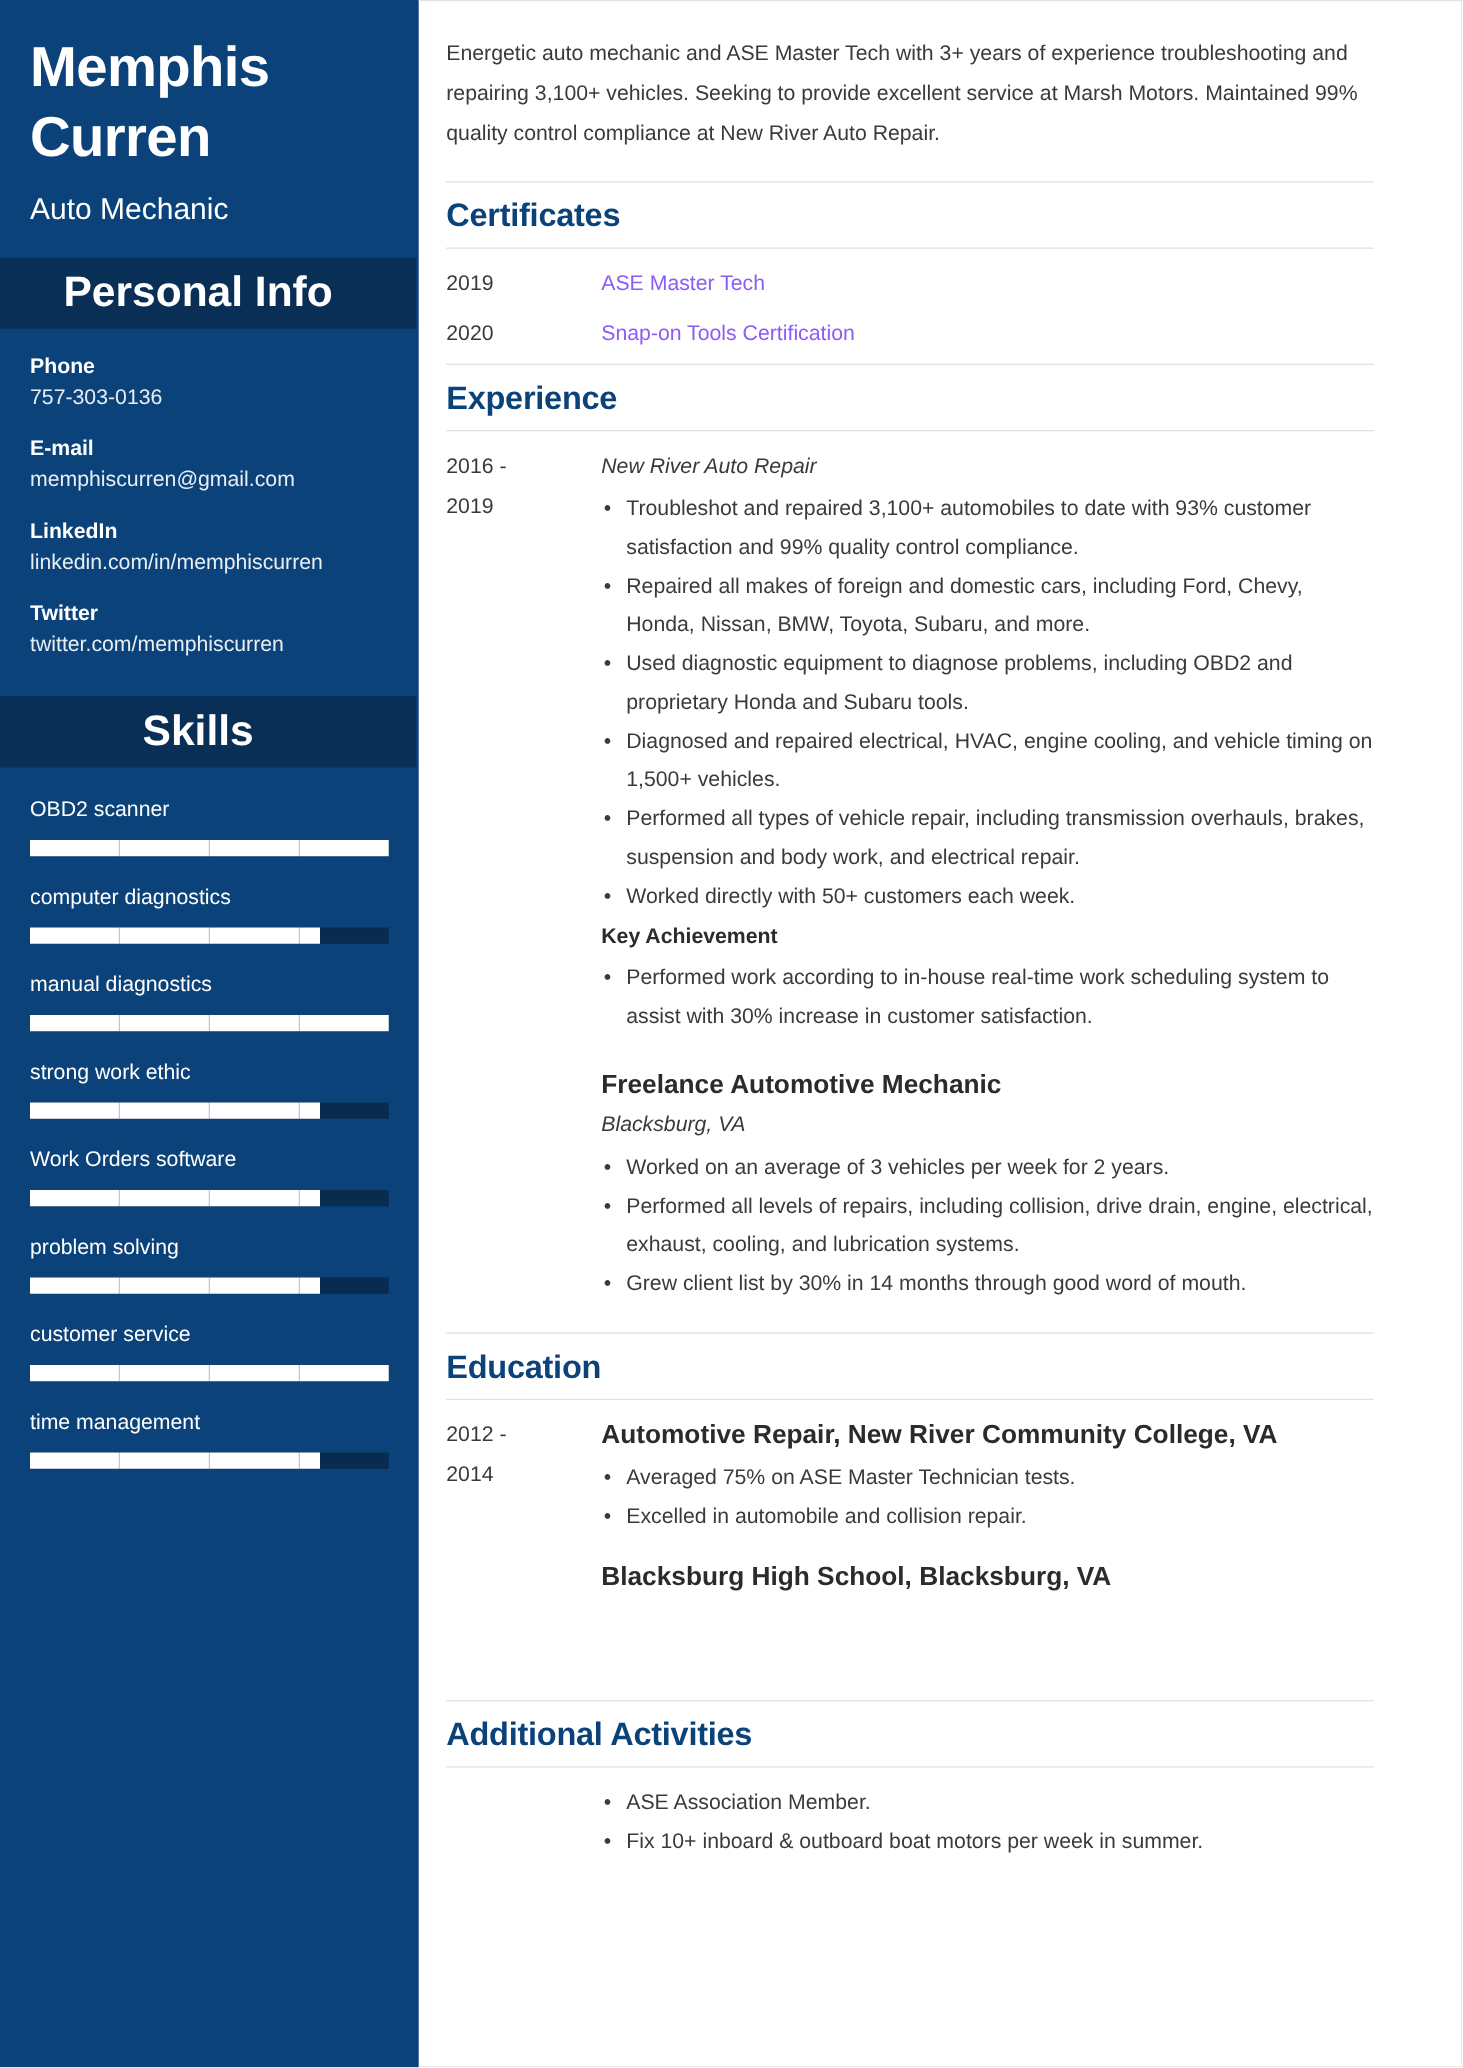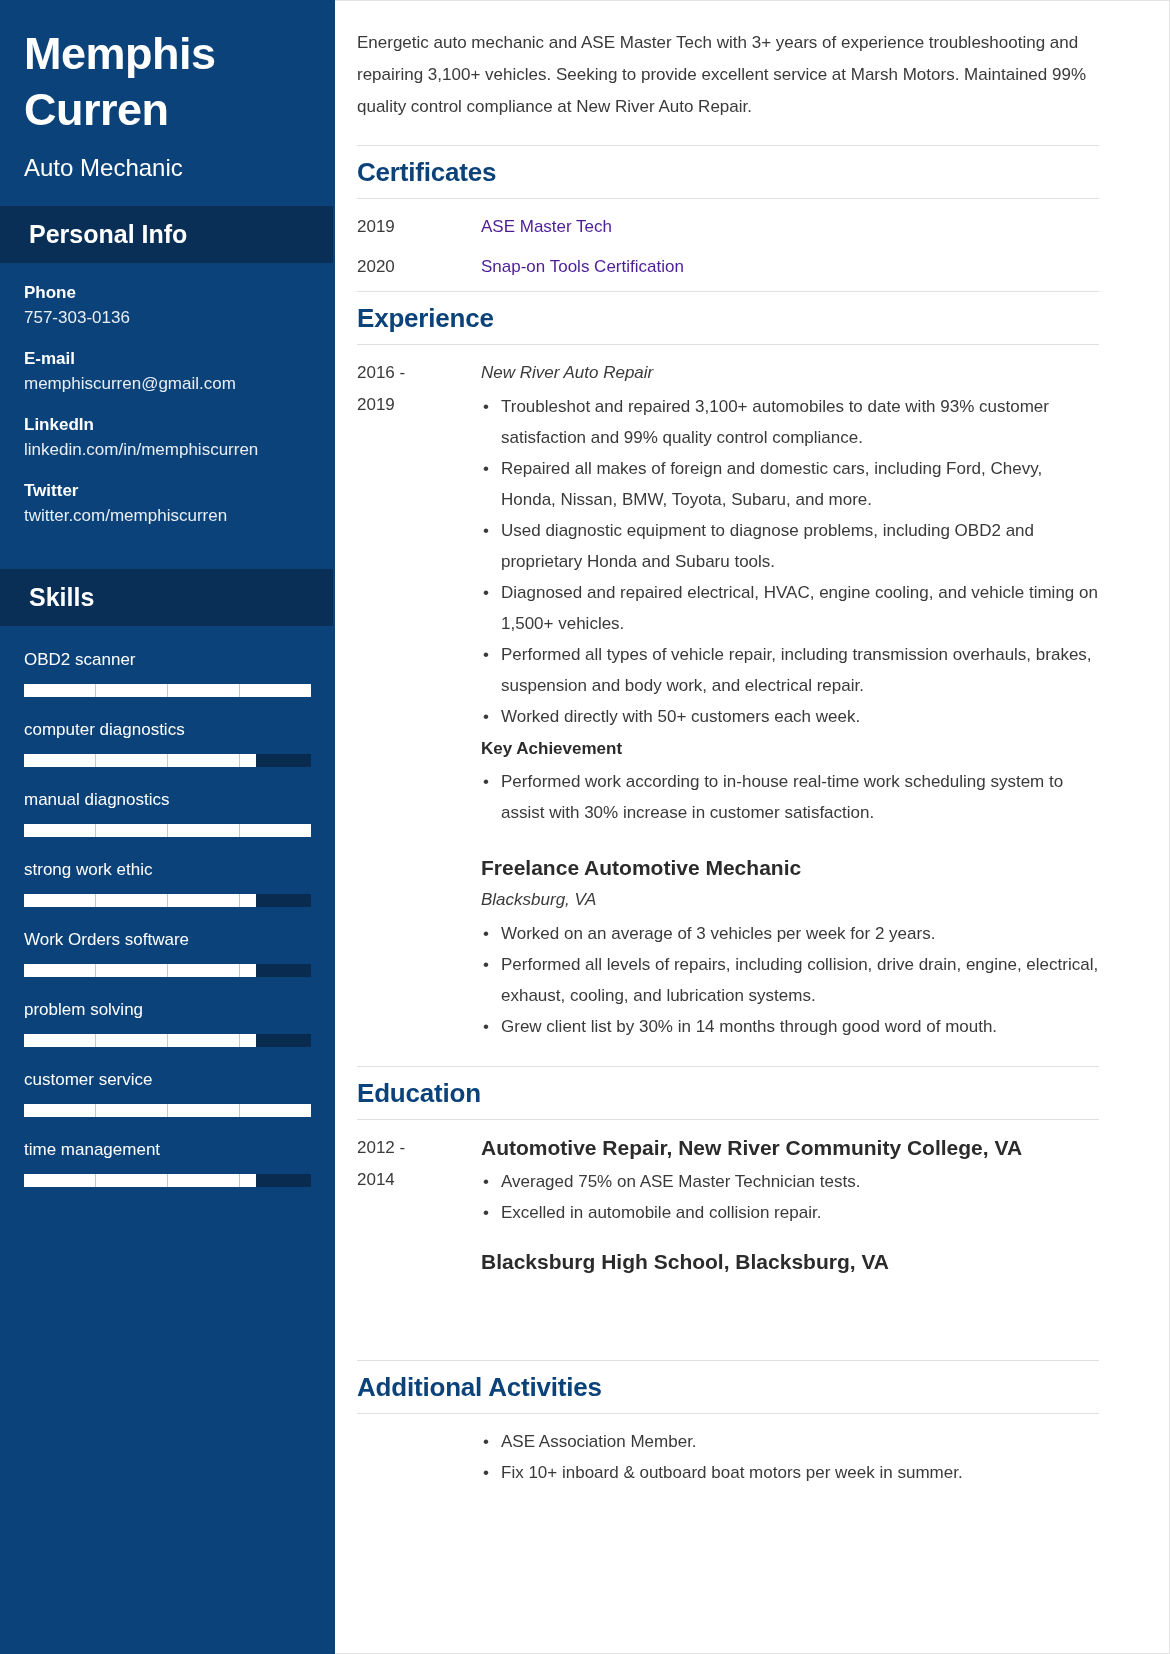--- a/index.html
+++ b/index.html
@@ -43,28 +43,29 @@
   .job-title {
     font-size: 24px;
     line-height: 32px;
     margin-top: 14px;
     font-weight: normal;
     color: #ffffff;
   }
 
   .side-section-head {
     background: #0a2f56;
-    padding: 13px 24px 14px 29px;
-    font-size: 25px;
+    padding: 13px 24px 14px 8px;
+    font-size: 34px;
     font-weight: bold;
     line-height: 30px;
     color: #ffffff;
-  }
-
-  .contact-list { padding: 18px 24px 24px 24px; }
+    text-align: center;
+  }
+
+  .contact-list { padding: 18px 24px 12px 24px; }
   .contact-item { margin-bottom: 16px; }
   .contact-label {
     font-size: 17px;
     font-weight: bold;
     line-height: 24px;
     color: #ffffff;
   }
   .contact-value {
     font-size: 17px;
     line-height: 26px;
@@ -148,21 +149,21 @@
     font-size: 17px;
     line-height: 32px;
     color: #3a3a3a;
   }
   .row-body { flex: 1; }
 
   .cert-row { margin-bottom: 8px; }
   .cert-name {
     font-size: 17px;
     line-height: 32px;
-    color: #4c1d95;
+    color: #8b5cf6;
   }
 
   .entry { margin-bottom: 18px; }
   .entry-title {
     font-size: 21px;
     font-weight: bold;
     line-height: 32px;
     color: #2b2b2b;
   }
   .entry-sub {

